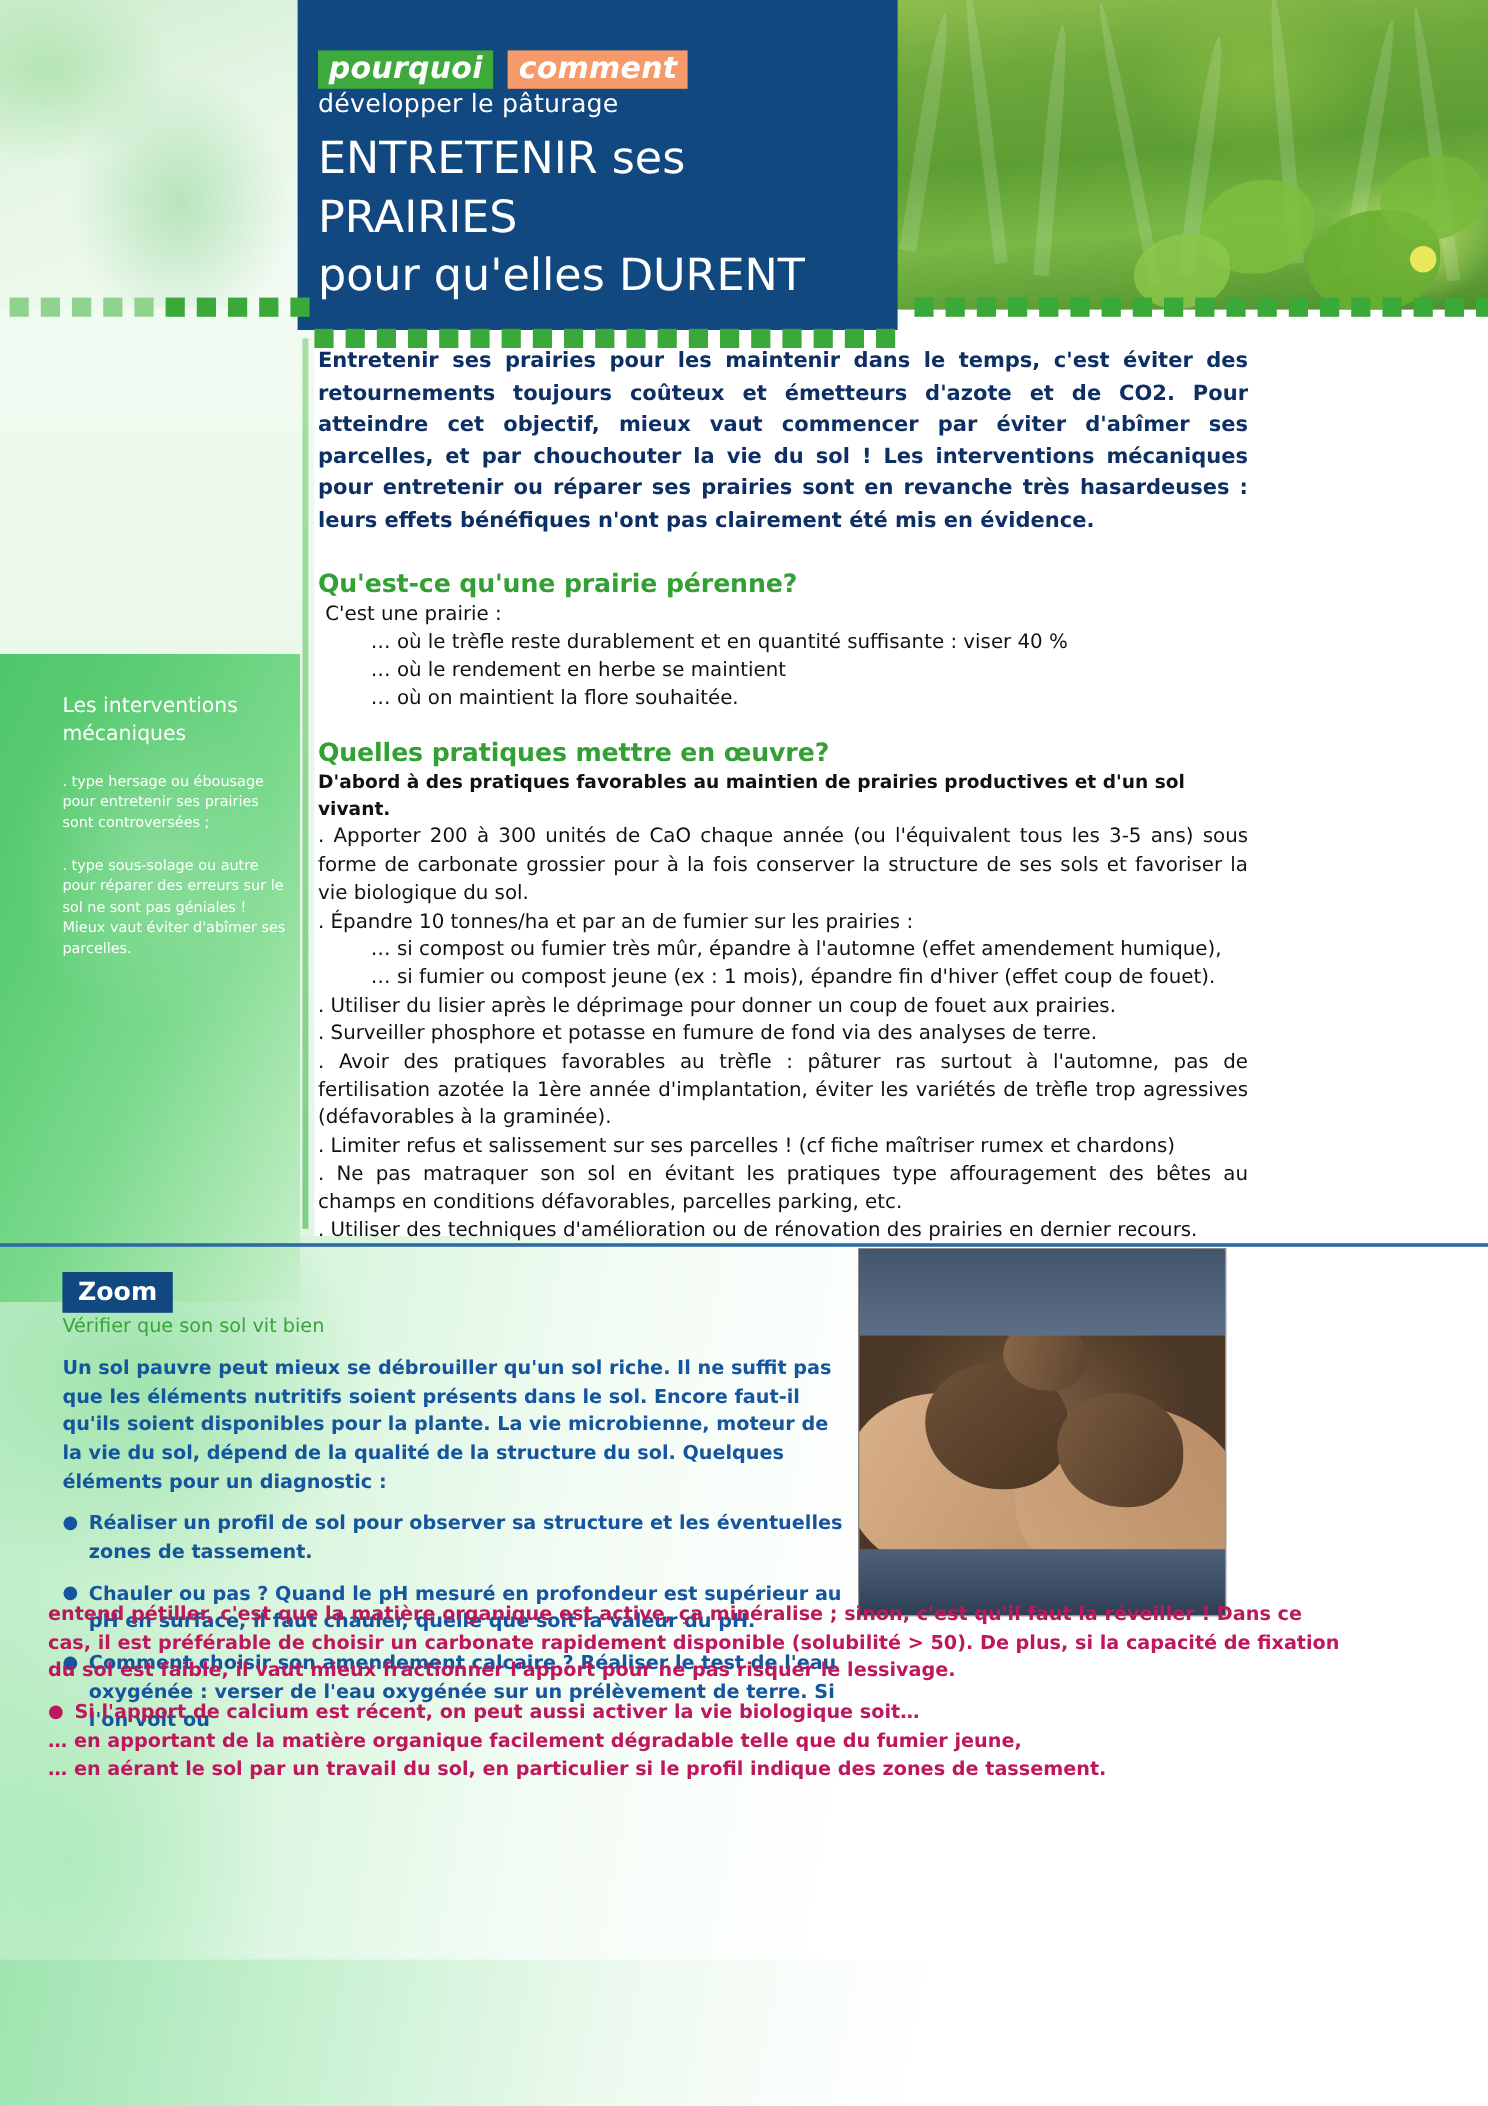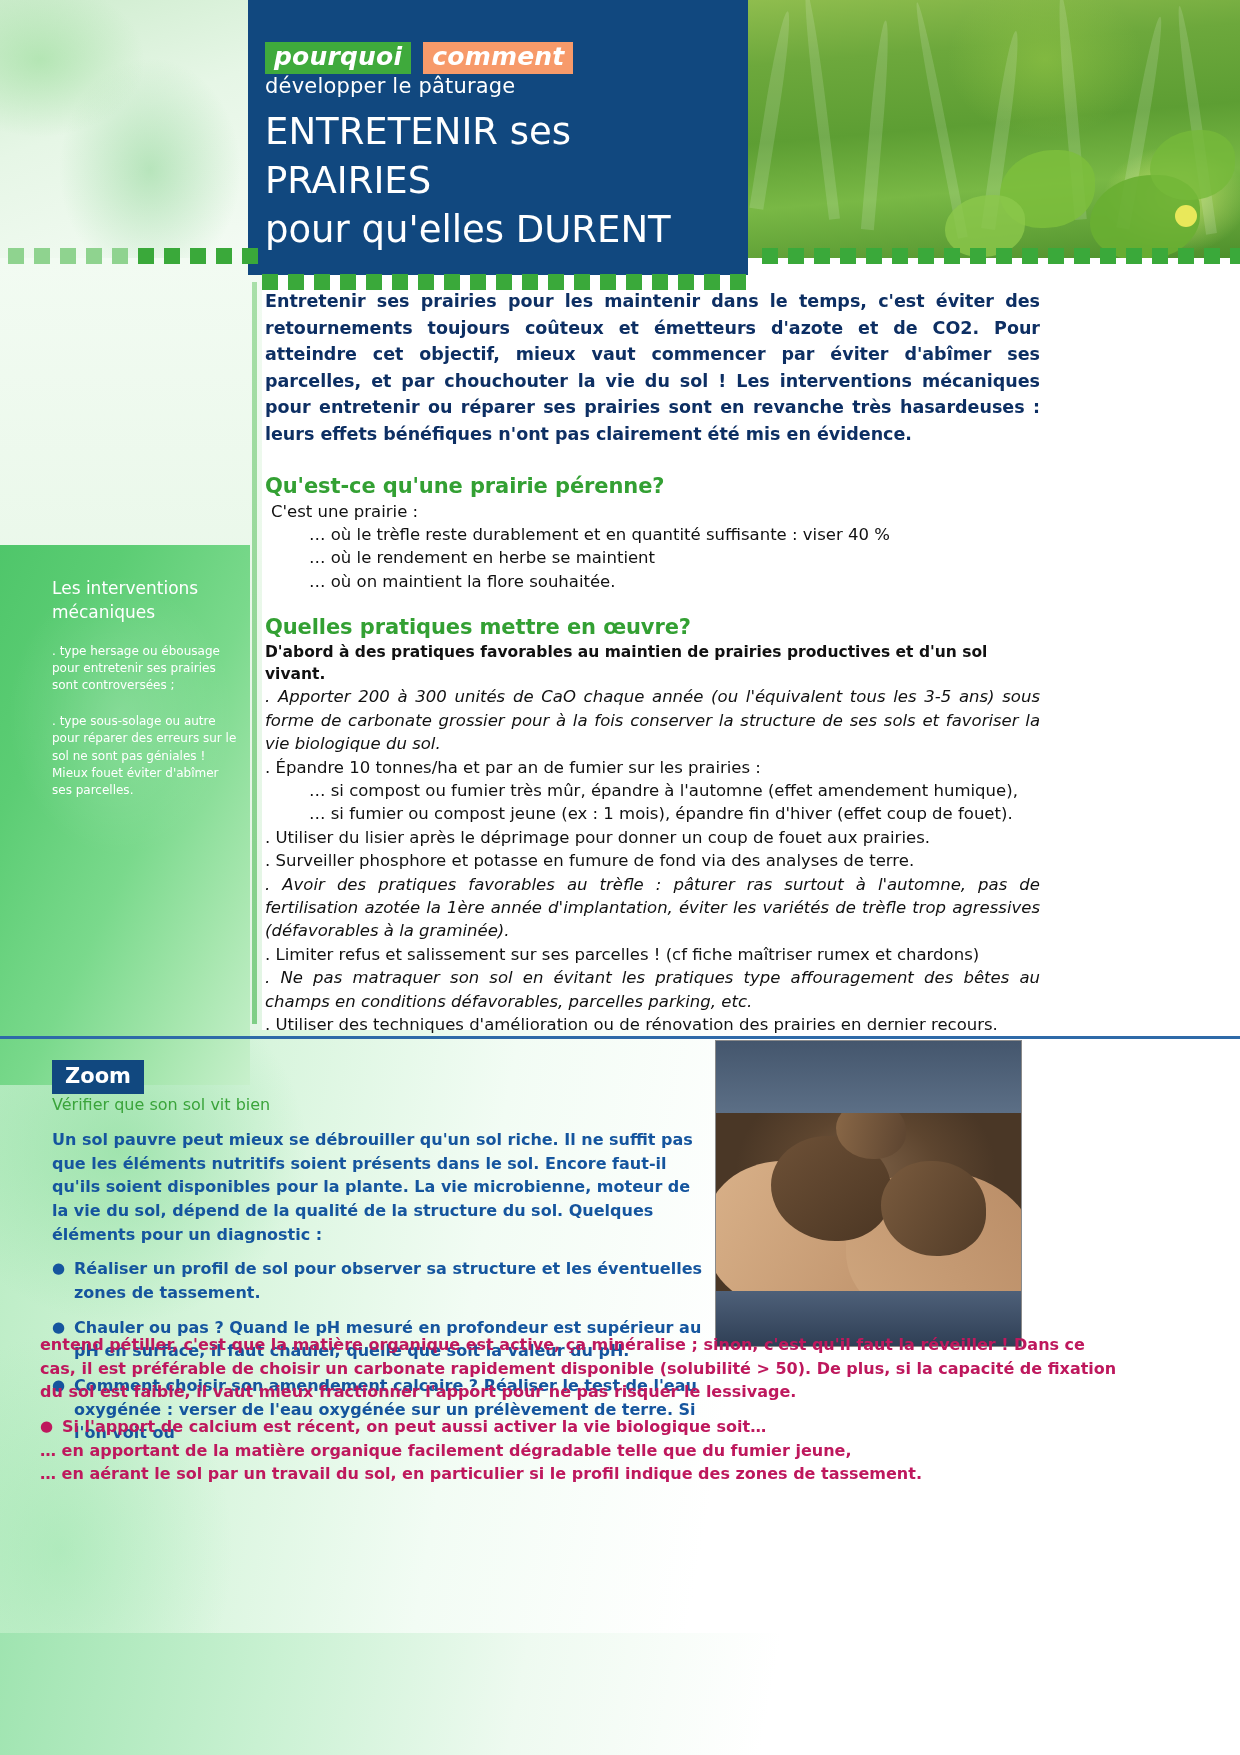--- a/index.html
+++ b/index.html
@@ -92,21 +92,21 @@
     color:#0d2f63;font-weight:bold;font-size:17.5px;line-height:1.52;
     text-align:justify;margin-bottom:26px;
   }
   h2.sec{
     color:#33a033;font-size:21px;font-weight:bold;margin:0 0 2px 0;
     letter-spacing:-.1px;
   }
   .body-txt{color:#111111;font-size:16.5px;line-height:1.42;}
   .lead{margin-left:6px;}
   .indent{margin-left:44px;}
-  .just{text-align:justify;font-style:italic;}
+  .just{text-align:justify;}
   .b{font-weight:bold;font-size:15.5px;}
   .gap{height:22px;}
 
   
   .zoom-rule{position:absolute;left:0;top:1036px;width:1240px;height:3px;background:#2e6aa8;}
   .zoom-badge{
     position:absolute;left:52px;top:1060px;
     background:#11487f;color:#fff;font-weight:bold;font-size:21px;
     padding:4px 13px 6px 13px;
   }
@@ -224,21 +224,21 @@
     <span class="dot" style="left: 678px; top: 26px;"></span>
     <span class="dot" style="left: 704px; top: 26px;"></span>
     <span class="dot" style="left: 730px; top: 26px;"></span>
   </div>
 <div class="content-rule"></div>
 
 <div class="sidebar">
   <div class="sidebar-inner">
     <div class="sidebar-title">Les interventions mécaniques</div>
     <div class="sidebar-p">. type hersage ou ébousage pour entretenir ses prairies sont controversées ;</div>
-    <div class="sidebar-p">. type sous-solage ou autre pour réparer des erreurs sur le sol ne sont pas géniales ! Mieux fouet éviter d'abîmer ses parcelles.</div>
+    <div class="sidebar-p">. type sous-solage ou autre pour réparer des erreurs sur le sol ne sont pas géniales ! Mieux vaut éviter d'abîmer ses parcelles.</div>
   </div>
 </div>
 
 <div class="main">
 
   <div class="intro">Entretenir ses prairies pour les maintenir dans le temps, c'est éviter des retournements toujours coûteux et émetteurs d'azote et de CO2. Pour atteindre cet objectif, mieux vaut commencer par éviter d'abîmer ses parcelles, et par chouchouter la vie du sol ! Les interventions mécaniques pour entretenir ou réparer ses prairies sont en revanche très hasardeuses : leurs effets bénéfiques n'ont pas clairement été mis en évidence.</div>
 
   <h2 class="sec">Qu'est-ce qu'une prairie pérenne?</h2>
   <div class="body-txt">
     <div class="lead">C'est une prairie :</div>

